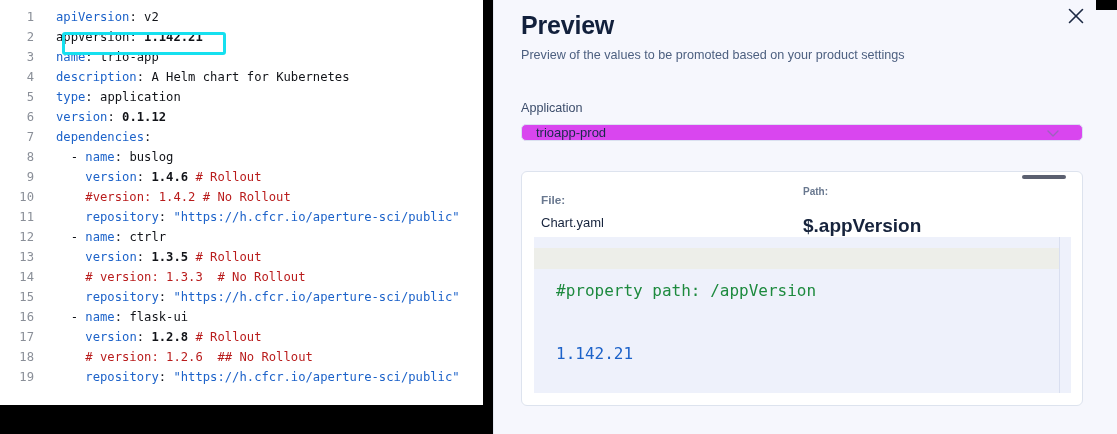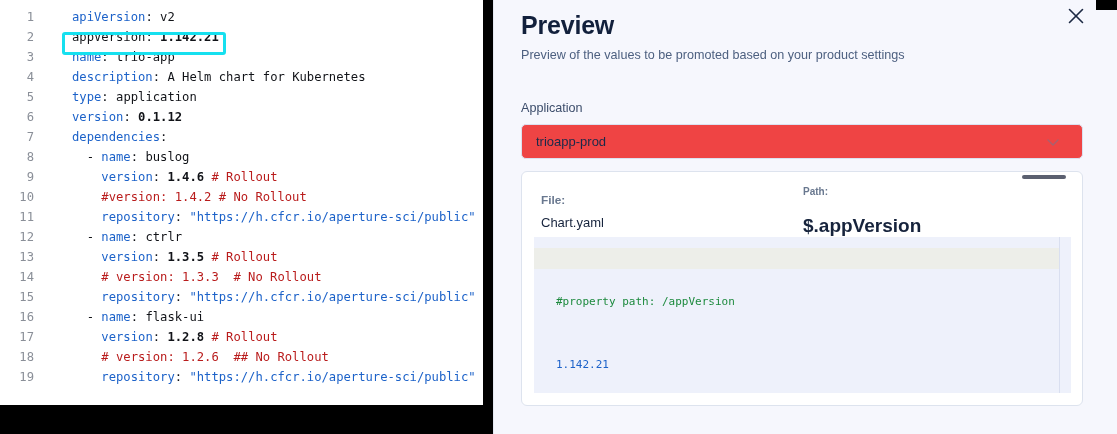--- a/index.html
+++ b/index.html
@@ -52,21 +52,21 @@
     display: inline-block;
     width: 34px;
     text-align: right;
     color: #8a8f98;
     font-family: "DejaVu Sans Mono", monospace;
     font-size: 12.2px;
     user-select: none;
   }
   .code-text {
     display: inline-block;
-    margin-left: 38px;
+    margin-left: 22px;
     color: #111318;
   }
   .k    { color: #1c62c9; }
   .dash { color: #111318; }
   .str  { color: #1c62c9; }
   .num  { color: #111318; font-weight: bold; }
   .cmt  { color: #b91c1c; }
   .plain{ color: #111318; }
 
   
@@ -159,23 +159,23 @@
     top: 101px;
     font-size: 12.6px;
     color: #3c4d6b;
   }
 
   #app-select {
     position: absolute;
     left: 28px;
     top: 124px;
     width: 562px;
-    height: 35px;
+    height: 17px;
     box-sizing: border-box;
-    background: #ef4444;
+    background: #d946ef;
     border: 1px solid #dbe1f0;
     border-radius: 5px;
     display: flex;
     align-items: center;
     padding: 0 20px 0 14px;
     cursor: pointer;
   }
   #app-select-value {
     flex: 1;
     font-size: 13px;
@@ -266,23 +266,23 @@
     position: absolute;
     left: 0;
     top: 11px;
     width: 526px;
     height: 21px;
     background: #edeee9;
   }
   #preview-code {
     position: absolute;
     left: 22px;
-    top: 12px;
+    top: 1px;
     font-family: "DejaVu Sans Mono", monospace;
-    font-size: 11px;
+    font-size: 16px;
     line-height: 21px;
     white-space: pre;
   }
   .pc-comment { color: #1d8a3e; display: block; }
   .pc-value   { color: #1c62c9; display: block; }
 </style>
 </head>
 <body>
 
 <div id="root">

